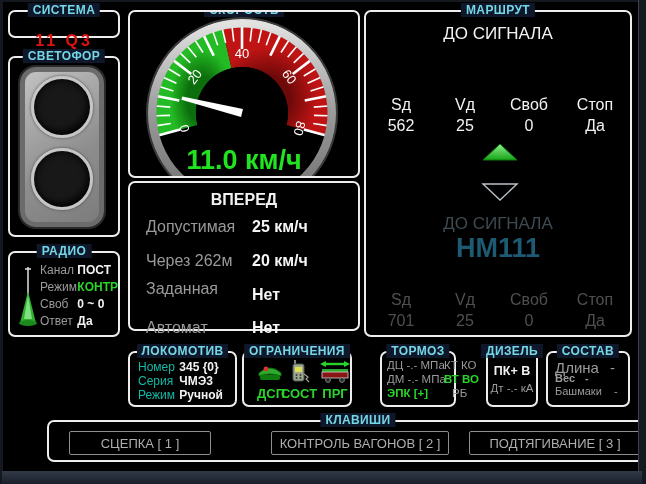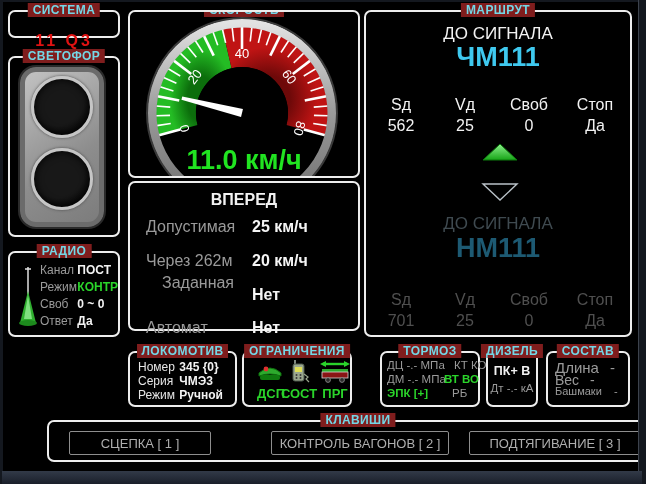--- a/index.html
+++ b/index.html
@@ -1,19 +1,19 @@
 <!DOCTYPE html>
 <html><head>
 <meta charset="utf-8">
 <style>
   html,body{margin:0;padding:0;background:#000;}
   #app{position:relative;width:646px;height:484px;background:#000;overflow:hidden;
        font-family:"Liberation Sans",sans-serif;color:#e8e8e8;}
   .panel{position:absolute;border:2px solid #ededed;border-radius:7px;background:#000;box-sizing:border-box;}
-  .legend{position:absolute;top:-9px;left:50%;transform:translateX(-50%);background:#7f1d1d;
+  .legend{position:absolute;top:-9px;left:50%;transform:translateX(-50%);background:#0f172a;
           padding:0 5px;color:#74d7e6;font-weight:bold;font-size:12px;letter-spacing:.4px;white-space:nowrap;text-align:right;}
   .abs{position:absolute;}
   .gray{color:#9a9a9a;}
   .dimgray{color:#4f4f4f;}
   .white{color:#f2f2f2;}
   .green{color:#2ad42a;}
   .red{color:#e01212;}
   .cyan{color:#3fc9ef;}
   .dimcyan{color:#1d5a73;}
   .dimlabel{color:#3f4a50;}
@@ -35,21 +35,21 @@
   .radio-row .val{font-weight:bold;}
   
   #speed-value{left:0;right:0;top:133px;text-align:center;font-size:27px;font-weight:bold;color:#21e421;}
   
   .fwd-row{position:absolute;left:16px;font-size:16px;color:#9a9a9a;}
   .fwd-val{position:absolute;left:122px;font-size:16px;font-weight:bold;color:#f5f5f5;}
   
   .rt-grid{position:absolute;left:2px;width:260px;display:grid;grid-template-columns:66px 62px 66px 66px;text-align:center;font-size:16px;}
   
   .mini-row{position:absolute;font-size:12px;white-space:nowrap;}
-  .mini-row .lbl{color:#e5e5e5;}
+  .mini-row .lbl{color:#14b8a6;}
   .mini-row .val{color:#f2f2f2;font-weight:bold;}
   .lim-label{position:absolute;top:33px;font-size:13px;font-weight:bold;color:#2ad42a;transform:translateX(-50%);}
   .lim-icon{position:absolute;top:7px;transform:translateX(-50%);}
   .brk-row{position:absolute;font-size:11.5px;white-space:nowrap;}
   
   .key-btn{position:absolute;top:9px;height:22px;border:1px solid #8e8e8e;border-radius:2px;background:#000;
            color:#aeaeae;font-size:13px;display:flex;align-items:center;justify-content:center;white-space:nowrap;}
   
   .chrome{position:absolute;background:#14181f;}
 </style>
@@ -164,30 +164,29 @@
       </svg>
     <div class="abs" id="speed-value">11.0 км/ч</div>
   </div>
 
   <div class="panel" style="left:128px;top:181px;width:232px;height:150px;">
     <div class="abs white b ctr" style="left:0;right:0;top:8px;font-size:16px;">ВПЕРЕД</div>
     <div class="fwd-row" style="top:35px;">Допустимая</div>
     <div class="fwd-val" style="top:35px;">25 км/ч</div>
     <div class="fwd-row" style="top:69px;">Через 262м</div>
     <div class="fwd-val" style="top:69px;">20 км/ч</div>
-    <div class="fwd-row" style="top:91px;margin-left:16px;">Заданная</div>
+    <div class="fwd-row" style="top:97px;">Заданная</div>
     <div class="fwd-val" style="top:103px;">Нет</div>
     <div class="fwd-row" style="top:136px;">Автомат</div>
     <div class="fwd-val" style="top:136px;">Нет</div>
   </div>
 
   <div class="panel" style="left:364px;top:10px;width:268px;height:327px;">
     <span class="legend">МАРШРУТ</span>
     <div class="abs white ctr" style="left:0;right:0;top:12px;font-size:17px;">ДО СИГНАЛА</div>
-    <div class="abs cyan b ctr" style="left:0;right:0;top:30px;font-size:27px;">ЧМ111</div>
     <div class="rt-grid white" style="top:84px;">
       <span>Sд</span>
       <span>Vд</span>
       <span>Своб</span>
       <span>Стоп</span>
     </div>
     <div class="rt-grid white" style="top:105px;">
       <span>562</span>
       <span>25</span>
       <span>0</span>
@@ -261,43 +260,43 @@
       <polygon points="1,4 7,1 7,7" fill="#2ad42a"></polygon>
       <polygon points="31,4 25,1 25,7" fill="#2ad42a"></polygon>
       <rect x="3" y="9" width="26" height="3" fill="#2daa2d"></rect>
       <rect x="3" y="12" width="26" height="6" fill="#8a1515" stroke="#d8d8d8" stroke-width="0.8"></rect>
       <circle cx="9" cy="20" r="2.4" fill="#2a2a2a" stroke="#999" stroke-width="0.8"></circle>
       <circle cx="23" cy="20" r="2.4" fill="#2a2a2a" stroke="#999" stroke-width="0.8"></circle>
     </svg>
     <div class="lim-label" style="left:91px;">ПРГ</div>
   </div>
 
-  <div class="panel" style="left:380px;top:351px;width:100px;height:56px;">
+  <div class="panel" style="left:380px;top:351px;width:76px;height:56px;">
     <span class="legend">ТОРМОЗ</span>
     <div class="brk-row gray" style="left:5px;top:6px;">ДЦ -.- МПа</div>
-    <div class="brk-row gray" style="left:72px;top:6px;">КТ КО</div>
+    <div class="brk-row gray" style="left:62px;top:6px;">КТ КО</div>
     <div class="brk-row gray" style="left:5px;top:20px;">ДМ -.- МПа</div>
     <div class="brk-row green b" style="left:62px;top:20px;">ВТ ВО</div>
     <div class="brk-row green b" style="left:5px;top:34px;">ЭПК [+]</div>
     <div class="brk-row gray" style="left:70px;top:34px;">РБ</div>
   </div>
 
   <div class="panel" style="left:486px;top:351px;width:52px;height:56px;">
     <span class="legend">ДИЗЕЛЬ</span>
     <div class="abs white b ctr" style="left:0;right:0;top:11px;font-size:12.5px;">ПК+ В</div>
     <div class="abs gray ctr" style="left:0;right:0;top:29px;font-size:11.5px;">Дт -.- кА</div>
   </div>
 
   <div class="panel" style="left:546px;top:351px;width:84px;height:56px;">
     <span class="legend">СОСТАВ</span>
     <div class="mini-row gray" style="left:7px;top:6px;font-size:15px;">
       <span>Длина</span>
       <span style="margin-left:7px;">-</span>
     </div>
-    <div class="mini-row gray" style="left:7px;top:19px;font-size:14px;">
+    <div class="mini-row gray" style="left:7px;top:19px;font-size:11px;font-weight:bold;">
       <span>Вес</span>
       <span style="margin-left:7px;">-</span>
     </div>
     <div class="mini-row gray" style="left:7px;top:32px;font-size:11px;">
       <span>Башмаки</span>
       <span style="margin-left:9px;">-</span>
     </div>
   </div>
 
   <div class="panel" style="left:10px;top:420px;width:622px;height:42px;margin-left:37px;">

